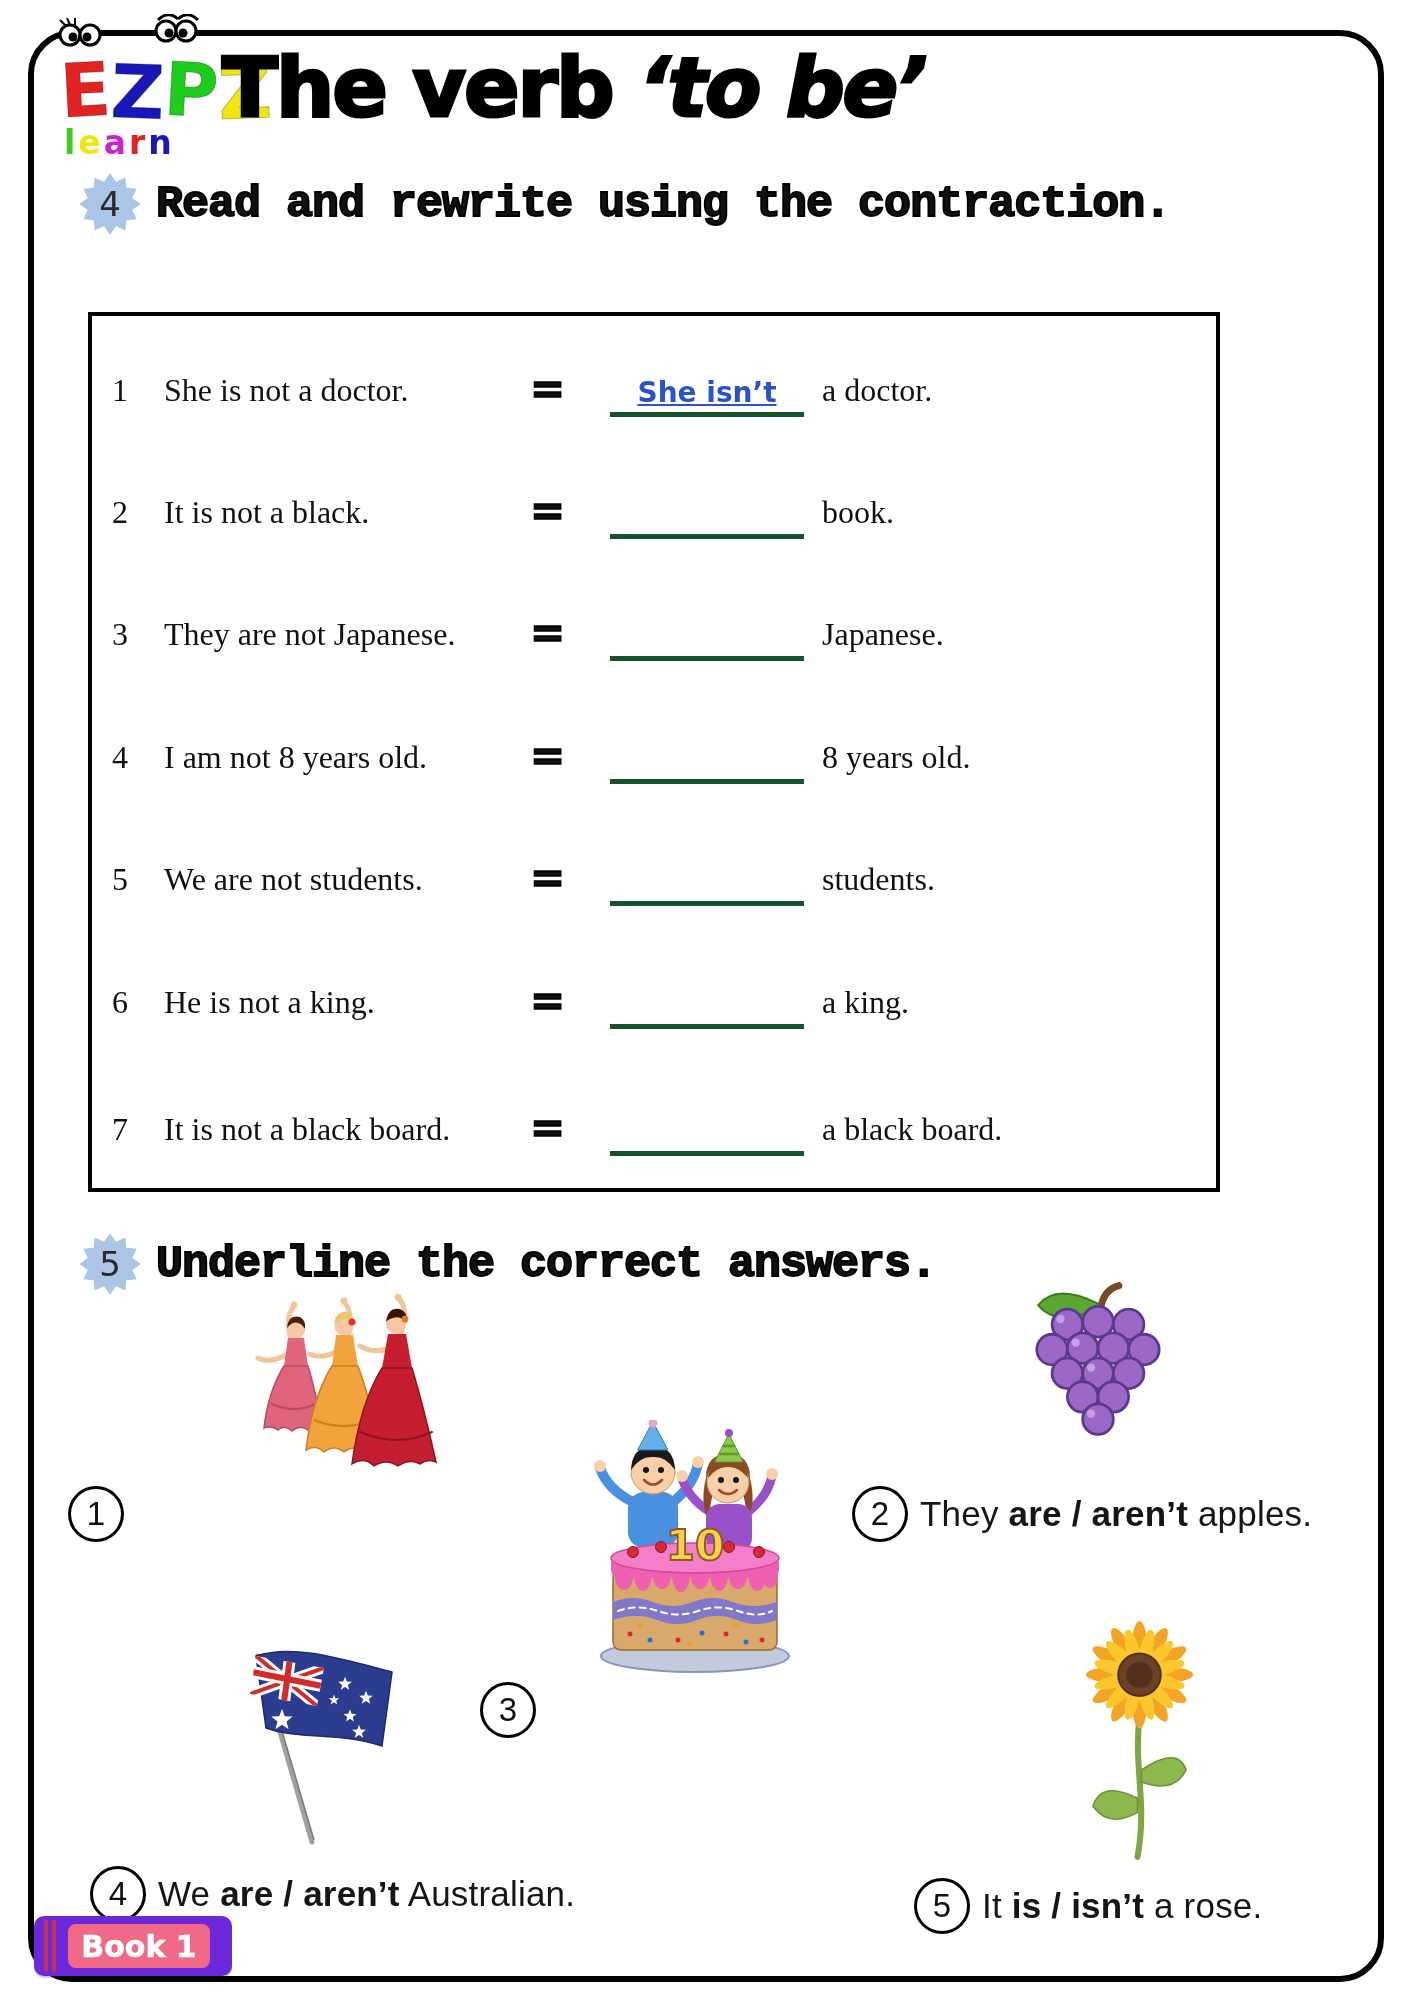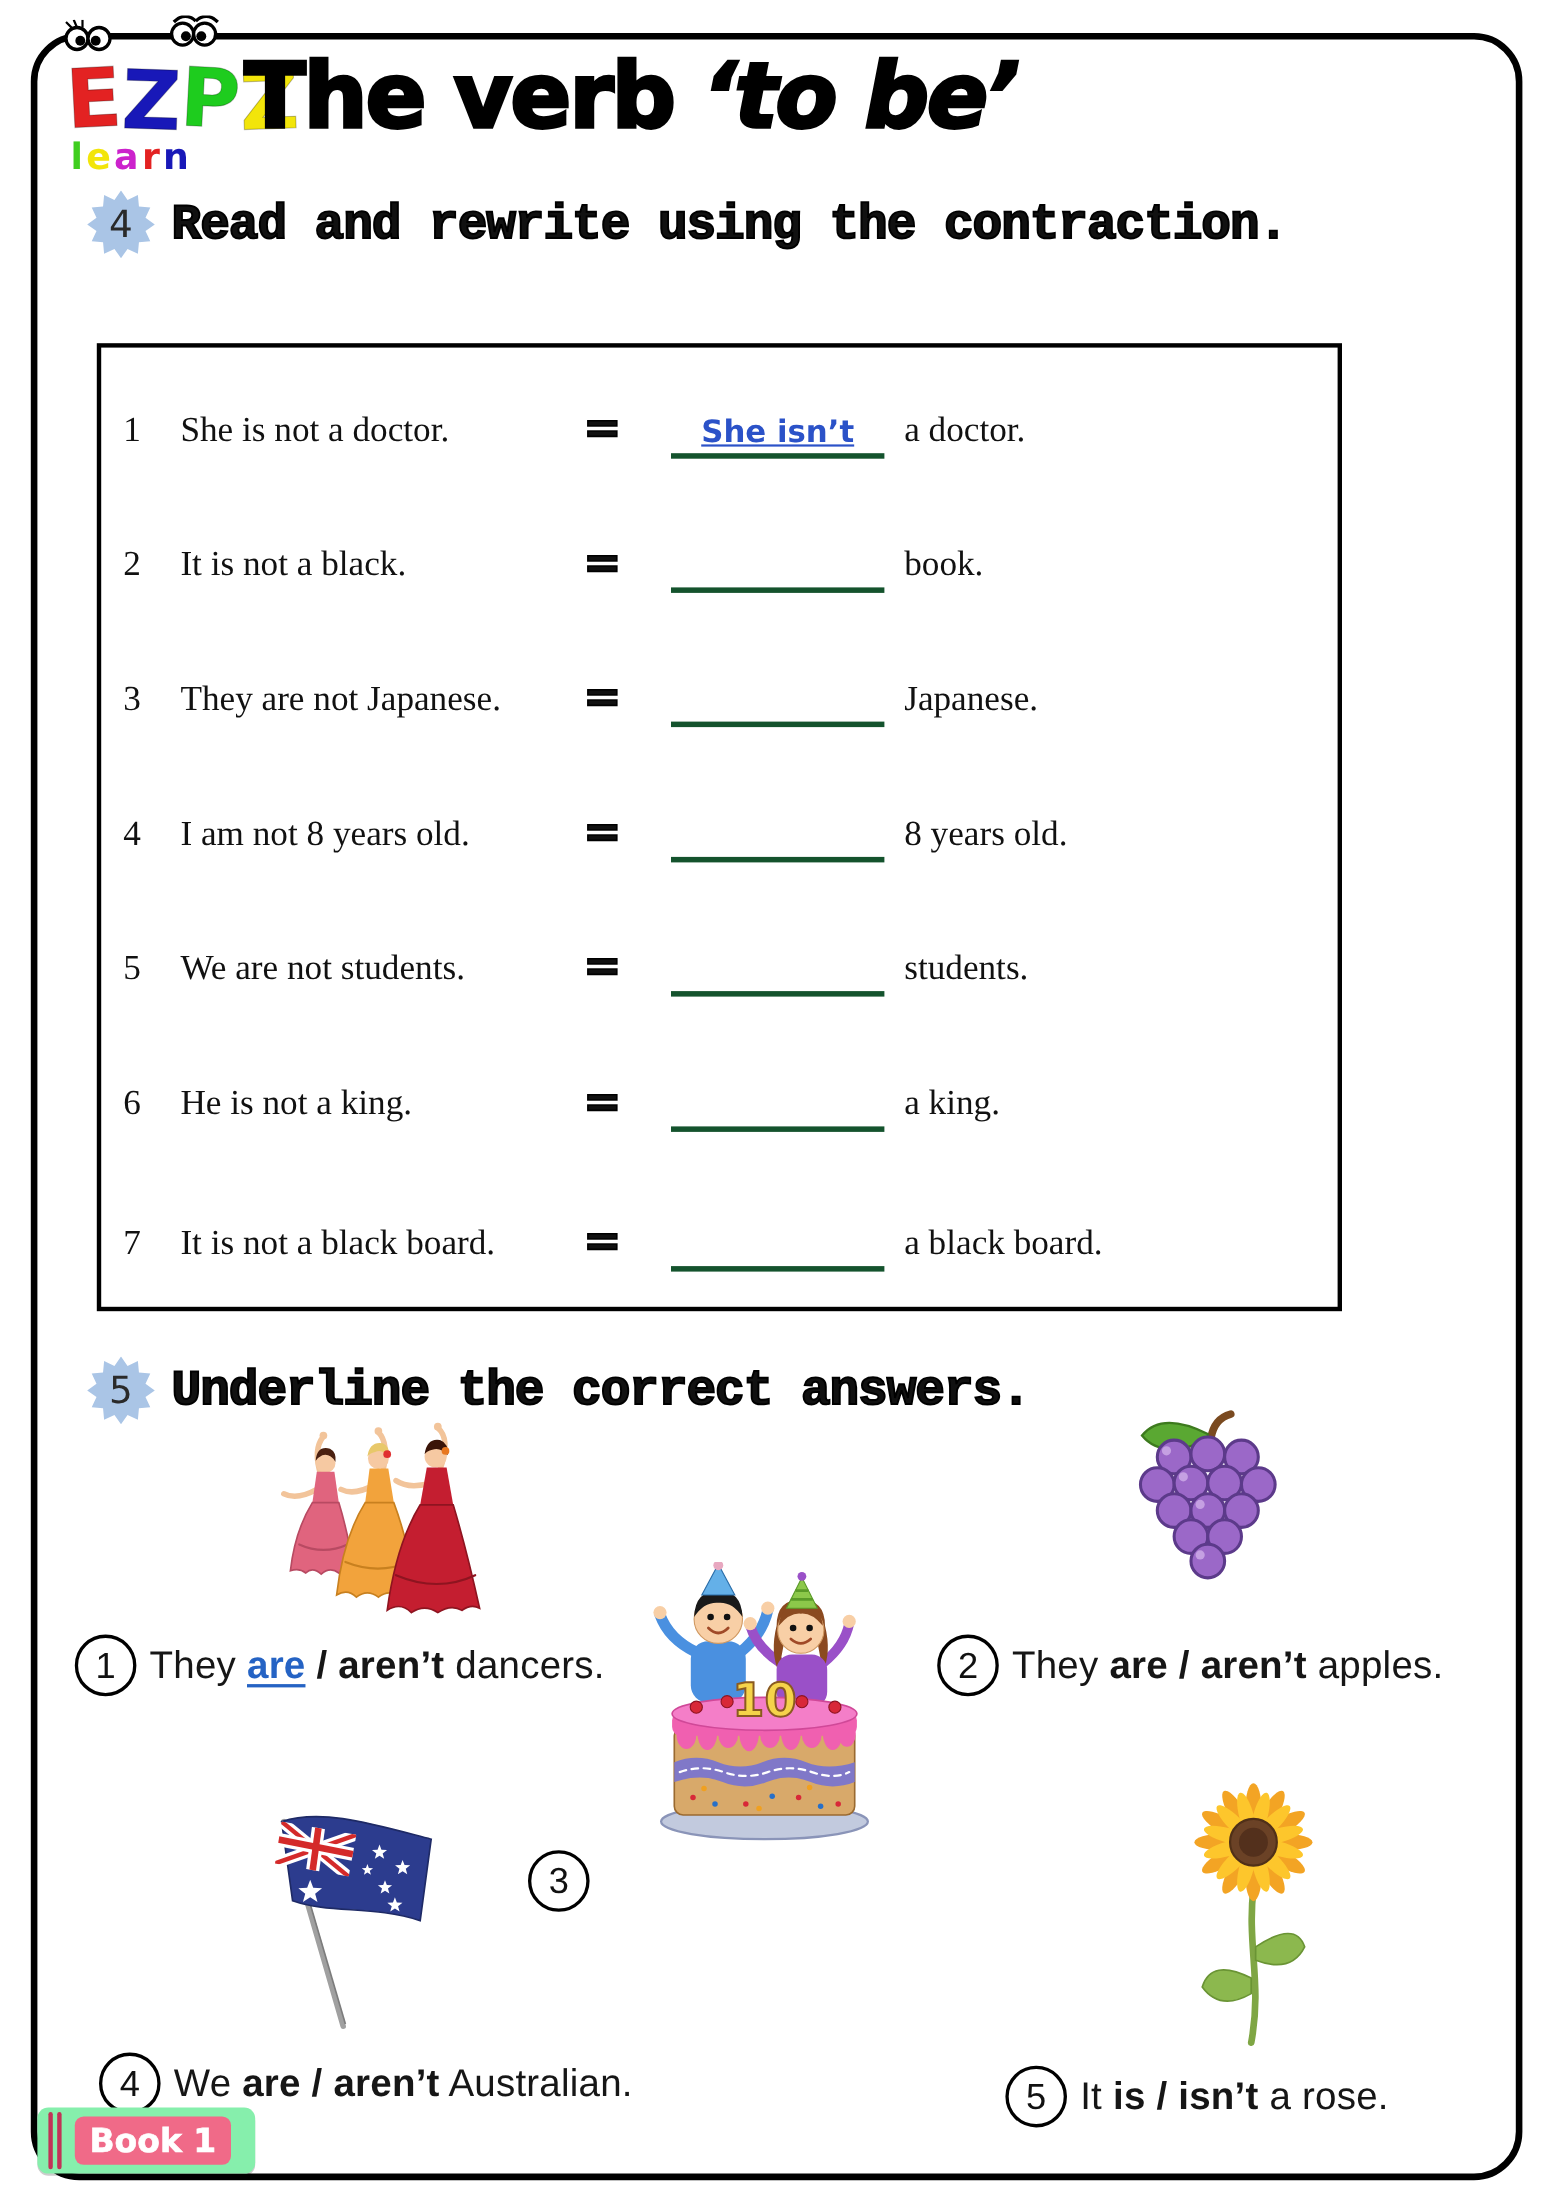--- a/index.html
+++ b/index.html
@@ -65,21 +65,21 @@
   .q4{left:90px;top:1866px;}
   .q5{left:914px;top:1878px;}
   
   .img{position:absolute;}
   .img-dancers{left:248px;top:1292px;}
   .img-grapes{left:1014px;top:1280px;}
   .img-cake{left:558px;top:1420px;}
   .img-flag{left:238px;top:1642px;}
   .img-sunflower{left:1056px;top:1616px;}
   
-  .book-badge{position:absolute;left:34px;top:1916px;width:198px;height:60px;background:#86efac;
+  .book-badge{position:absolute;left:34px;top:1916px;width:198px;height:60px;background:#6d28d9;
               border-radius:10px;box-shadow:0 2px 0 rgba(0,0,0,.2);}
   .book-badge .stripe1,.book-badge .stripe2{position:absolute;top:4px;bottom:4px;width:4px;background:#c23357;border-radius:2px;}
   .book-badge .stripe1{left:10px;} .book-badge .stripe2{left:18px;}
   .book-inner{position:absolute;left:34px;right:22px;top:8px;bottom:8px;background:#f06a88;border-radius:8px;
               display:flex;align-items:center;justify-content:center;}
   .book-inner span{color:#fff;font-weight:900;font-size:30px;font-family:"DejaVu Sans",sans-serif;
                    -webkit-text-stroke:.6px #fff;}
   .site{position:absolute;right:74px;top:1920px;font-size:46px;font-weight:900;
         font-family:"DejaVu Sans",sans-serif;-webkit-text-stroke:1.6px #000;color:#000;}
 </style>
@@ -380,21 +380,20 @@
       <use href="#petalB" transform="rotate(285 82 58)"></use>
         <use href="#petalB" transform="rotate(315 82 58)"></use>
         <use href="#petalB" transform="rotate(345 82 58)"></use>
     </g>
     <circle cx="82" cy="58" r="21" fill="#6b4226" stroke="#503018" stroke-width="2"></circle>
     <circle cx="82" cy="58" r="13" fill="#53301c"></circle>
   </svg>
 
   <div class="question q1">
     <span class="qnum">1</span>
-    <span class="qtext"><span>They </span><span class="opt selected">are</span><span class="opt"> / </span><span class="opt">aren’t</span><span> dancers.</span></span>
   </div>
   <div class="question q2">
     <span class="qnum">2</span>
     <span class="qtext"><span>They </span><span class="opt">are</span><span class="opt"> / </span><span class="opt">aren’t</span><span> apples.</span></span>
   </div>
   <div class="question q3">
     <span class="qnum">3</span>
   </div>
   <div class="question q4">
     <span class="qnum">4</span>

